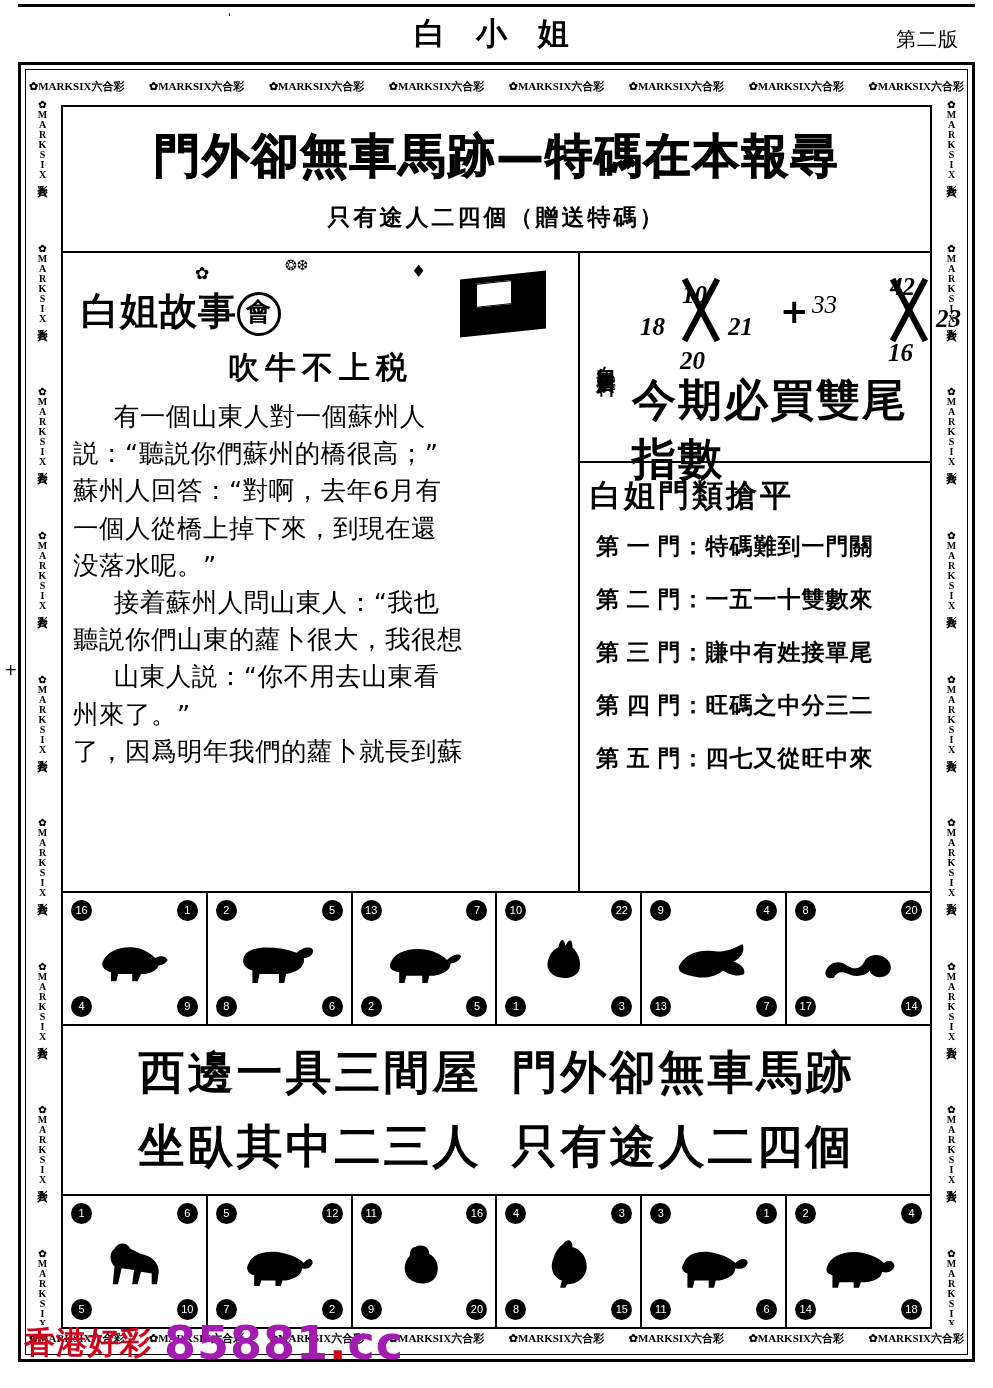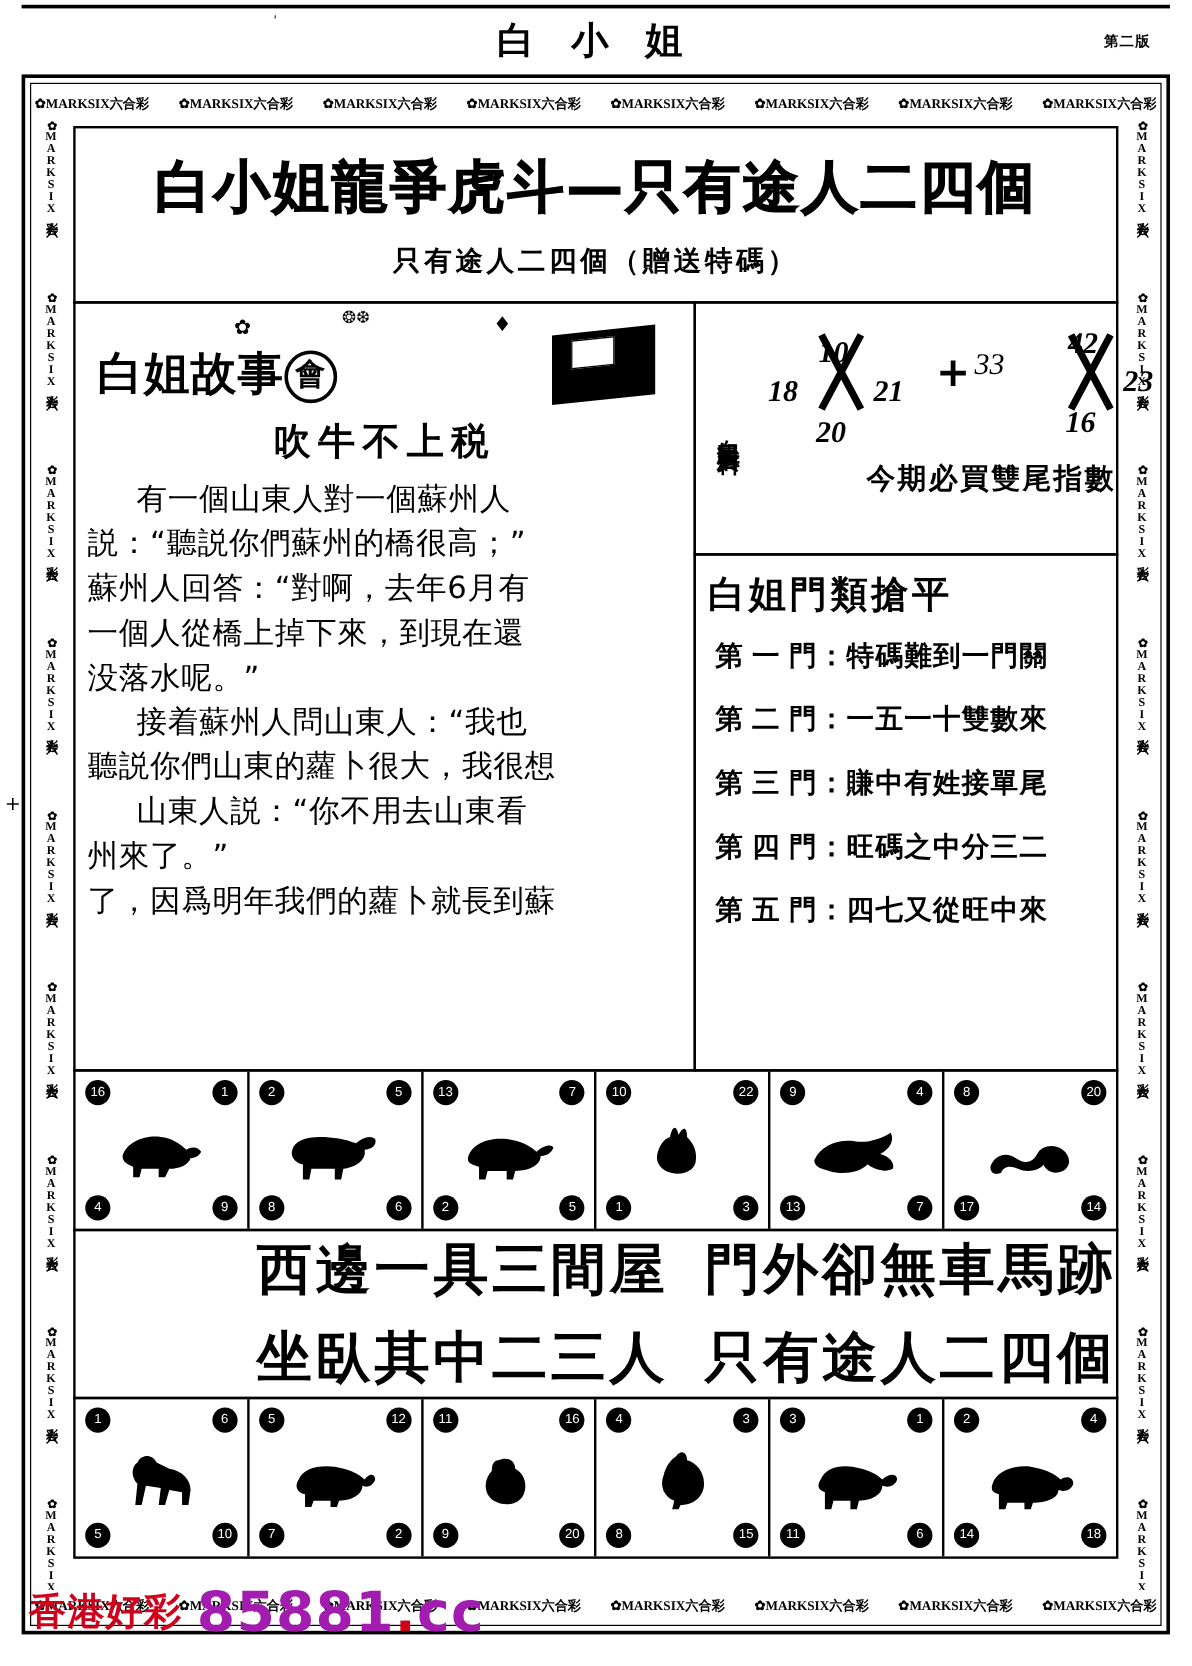--- a/index.html
+++ b/index.html
@@ -21,21 +21,21 @@
   .masthead .rule-top{
     position:absolute;left:18px;right:18px;top:4px;height:3px;background:#000;
   }
   .masthead .title{
     font-family:"DejaVu Sans","Liberation Sans",sans-serif;
     font-size:31px;font-weight:bold;letter-spacing:10px;
     margin-top:6px;
   }
   .masthead .edition{
     position:absolute;right:34px;top:26px;
-    font-size:12px;font-weight:bold;letter-spacing:1px;text-align:center;
+    font-size:20px;font-weight:normal;letter-spacing:1px;text-align:center;
   }
   .masthead .tickmark{
     position:absolute;left:228px;top:12px;font-size:10px;
   }
 
   
   .frame{
     position:absolute;left:18px;top:62px;width:957px;height:1300px;
     border:3px solid #000;
     box-sizing:border-box;
@@ -177,22 +177,22 @@
   .xmark:before,.xmark:after{
     content:"";position:absolute;left:50%;top:0;width:6px;height:100%;
     background:#000;
   }
   .xmark:before{transform:translateX(-50%) rotate(28deg);}
   .xmark:after{transform:translateX(-50%) rotate(-28deg);}
   .plus{
     position:absolute;font-size:34px;font-weight:bold;
   }
   .rbox-slogan{
-    text-align:right;font-size:24px;font-weight:bold;letter-spacing:2px;
-    margin-top:14px;
+    text-align:left;font-size:44px;font-weight:bold;letter-spacing:2px;
+    margin-top:2px;
   }
 
   .rbox-bottom{flex:1;margin-top:-2px;padding:6px 10px 0 10px;}
   .gate-title{
     text-align:left;font-size:31px;font-weight:bold;letter-spacing:3px;
     margin:6px 0 14px 0;
     font-family:"Liberation Serif",serif;
   }
   .gate-line{
     font-size:23px;font-weight:bold;letter-spacing:1px;
@@ -219,22 +219,22 @@
   .ball.tr{right:8px;top:7px;}
   .ball.bl{left:8px;bottom:7px;}
   .ball.br{right:8px;bottom:7px;}
   .animal{
     width:92px;height:62px;
     display:block;
   }
 
   
   .verse{
-    border:2px solid #000;margin-top:-2px;height:142px;box-sizing:border-box;
-    display:flex;flex-direction:column;align-items:flex-end;justify-content:center;
+    border:2px solid #000;margin-top:-2px;height:172px;box-sizing:border-box;
+    display:flex;flex-direction:column;align-items:center;justify-content:center;
   }
   .verse-line{
     font-size:46px;font-weight:bold;letter-spacing:3px;white-space:nowrap;
     margin:6px 0;
   }
   .verse-line .gap{display:inline-block;width:30px;}
 
   
   .watermark{
     position:absolute;left:24px;bottom:18px;
@@ -301,21 +301,21 @@
         <span class="mk">✿MARKSIX六合彩</span>
         <span class="mk">✿MARKSIX六合彩</span>
         <span class="mk">✿MARKSIX六合彩</span>
         <span class="mk">✿MARKSIX六合彩</span>
         <span class="mk">✿MARKSIX六合彩</span>
       </div>
 
     <div class="content">
 
       <div class="headline-box">
-        <div class="headline">白小姐龍爭虎斗—只有途人二四個</div>
+        <div class="headline">門外卻無車馬跡—特碼在本報尋</div>
         <div class="subheadline">只有途人二四個（贈送特碼）</div>
       </div>
 
       <div class="cols">
 
         <div class="col-left">
           <div class="story-head">
             <span class="deco deco1">✿</span>
             <span class="deco deco2">❂❆</span>
             <span class="deco deco3">♦</span>

